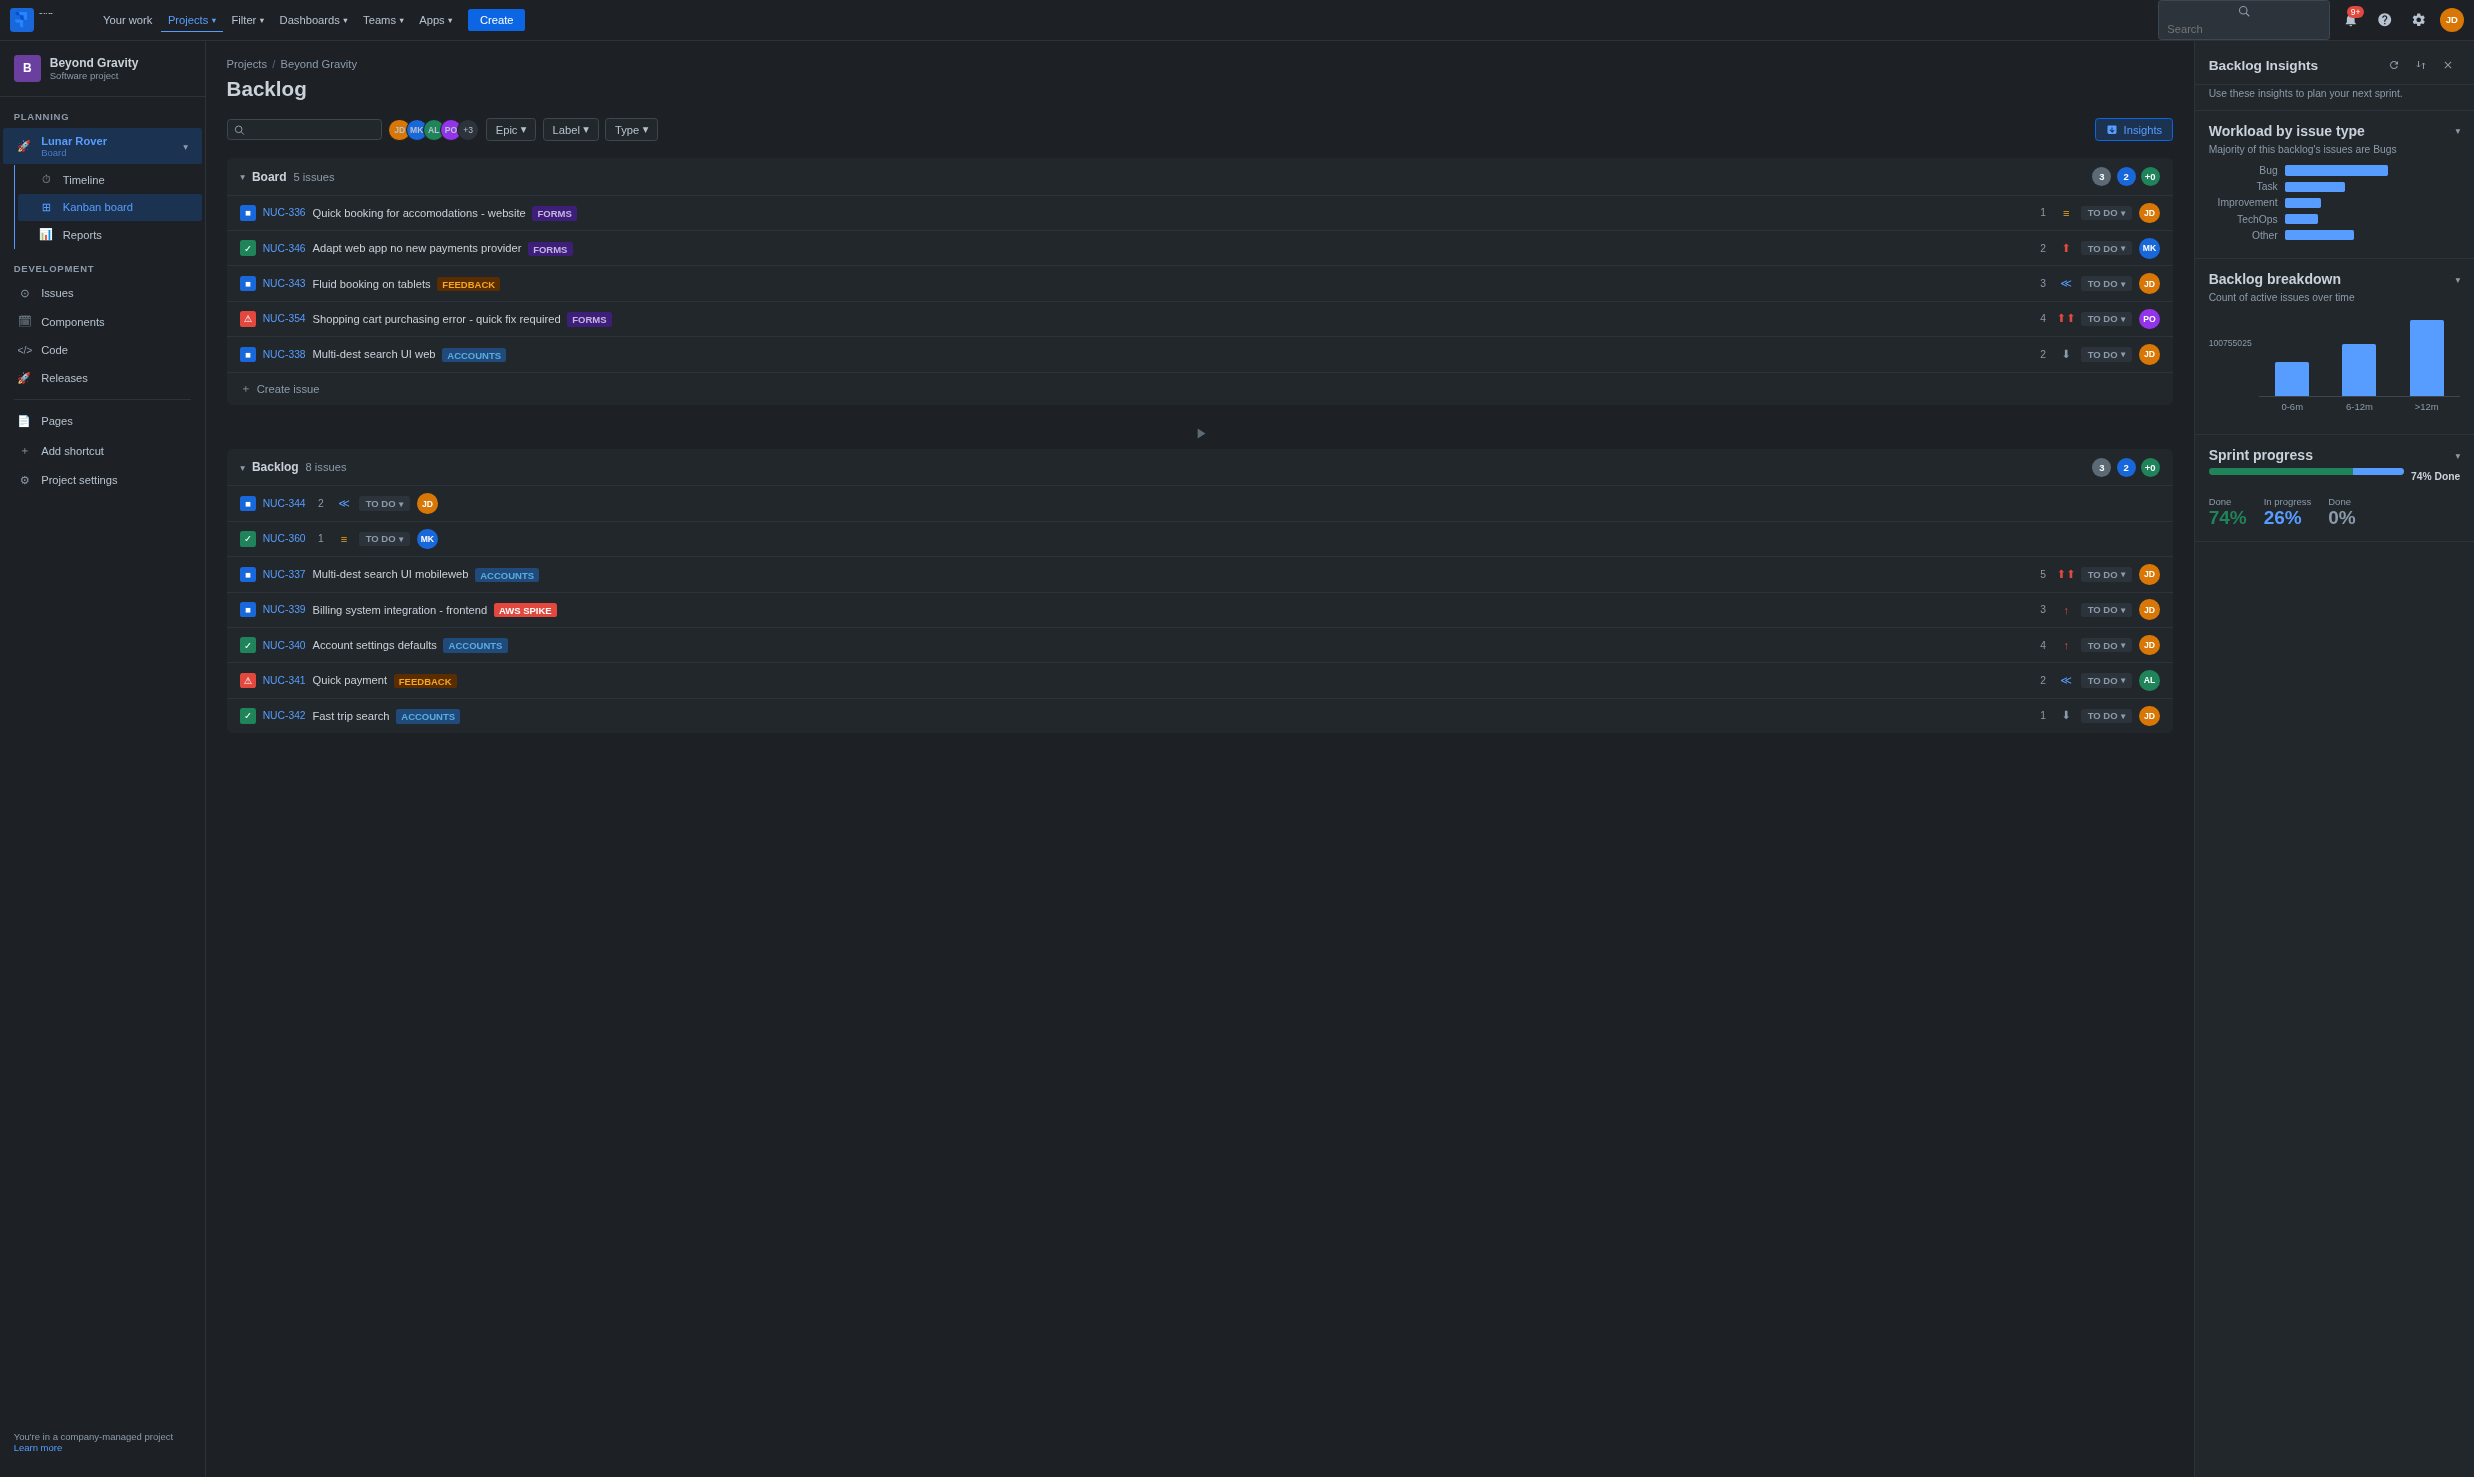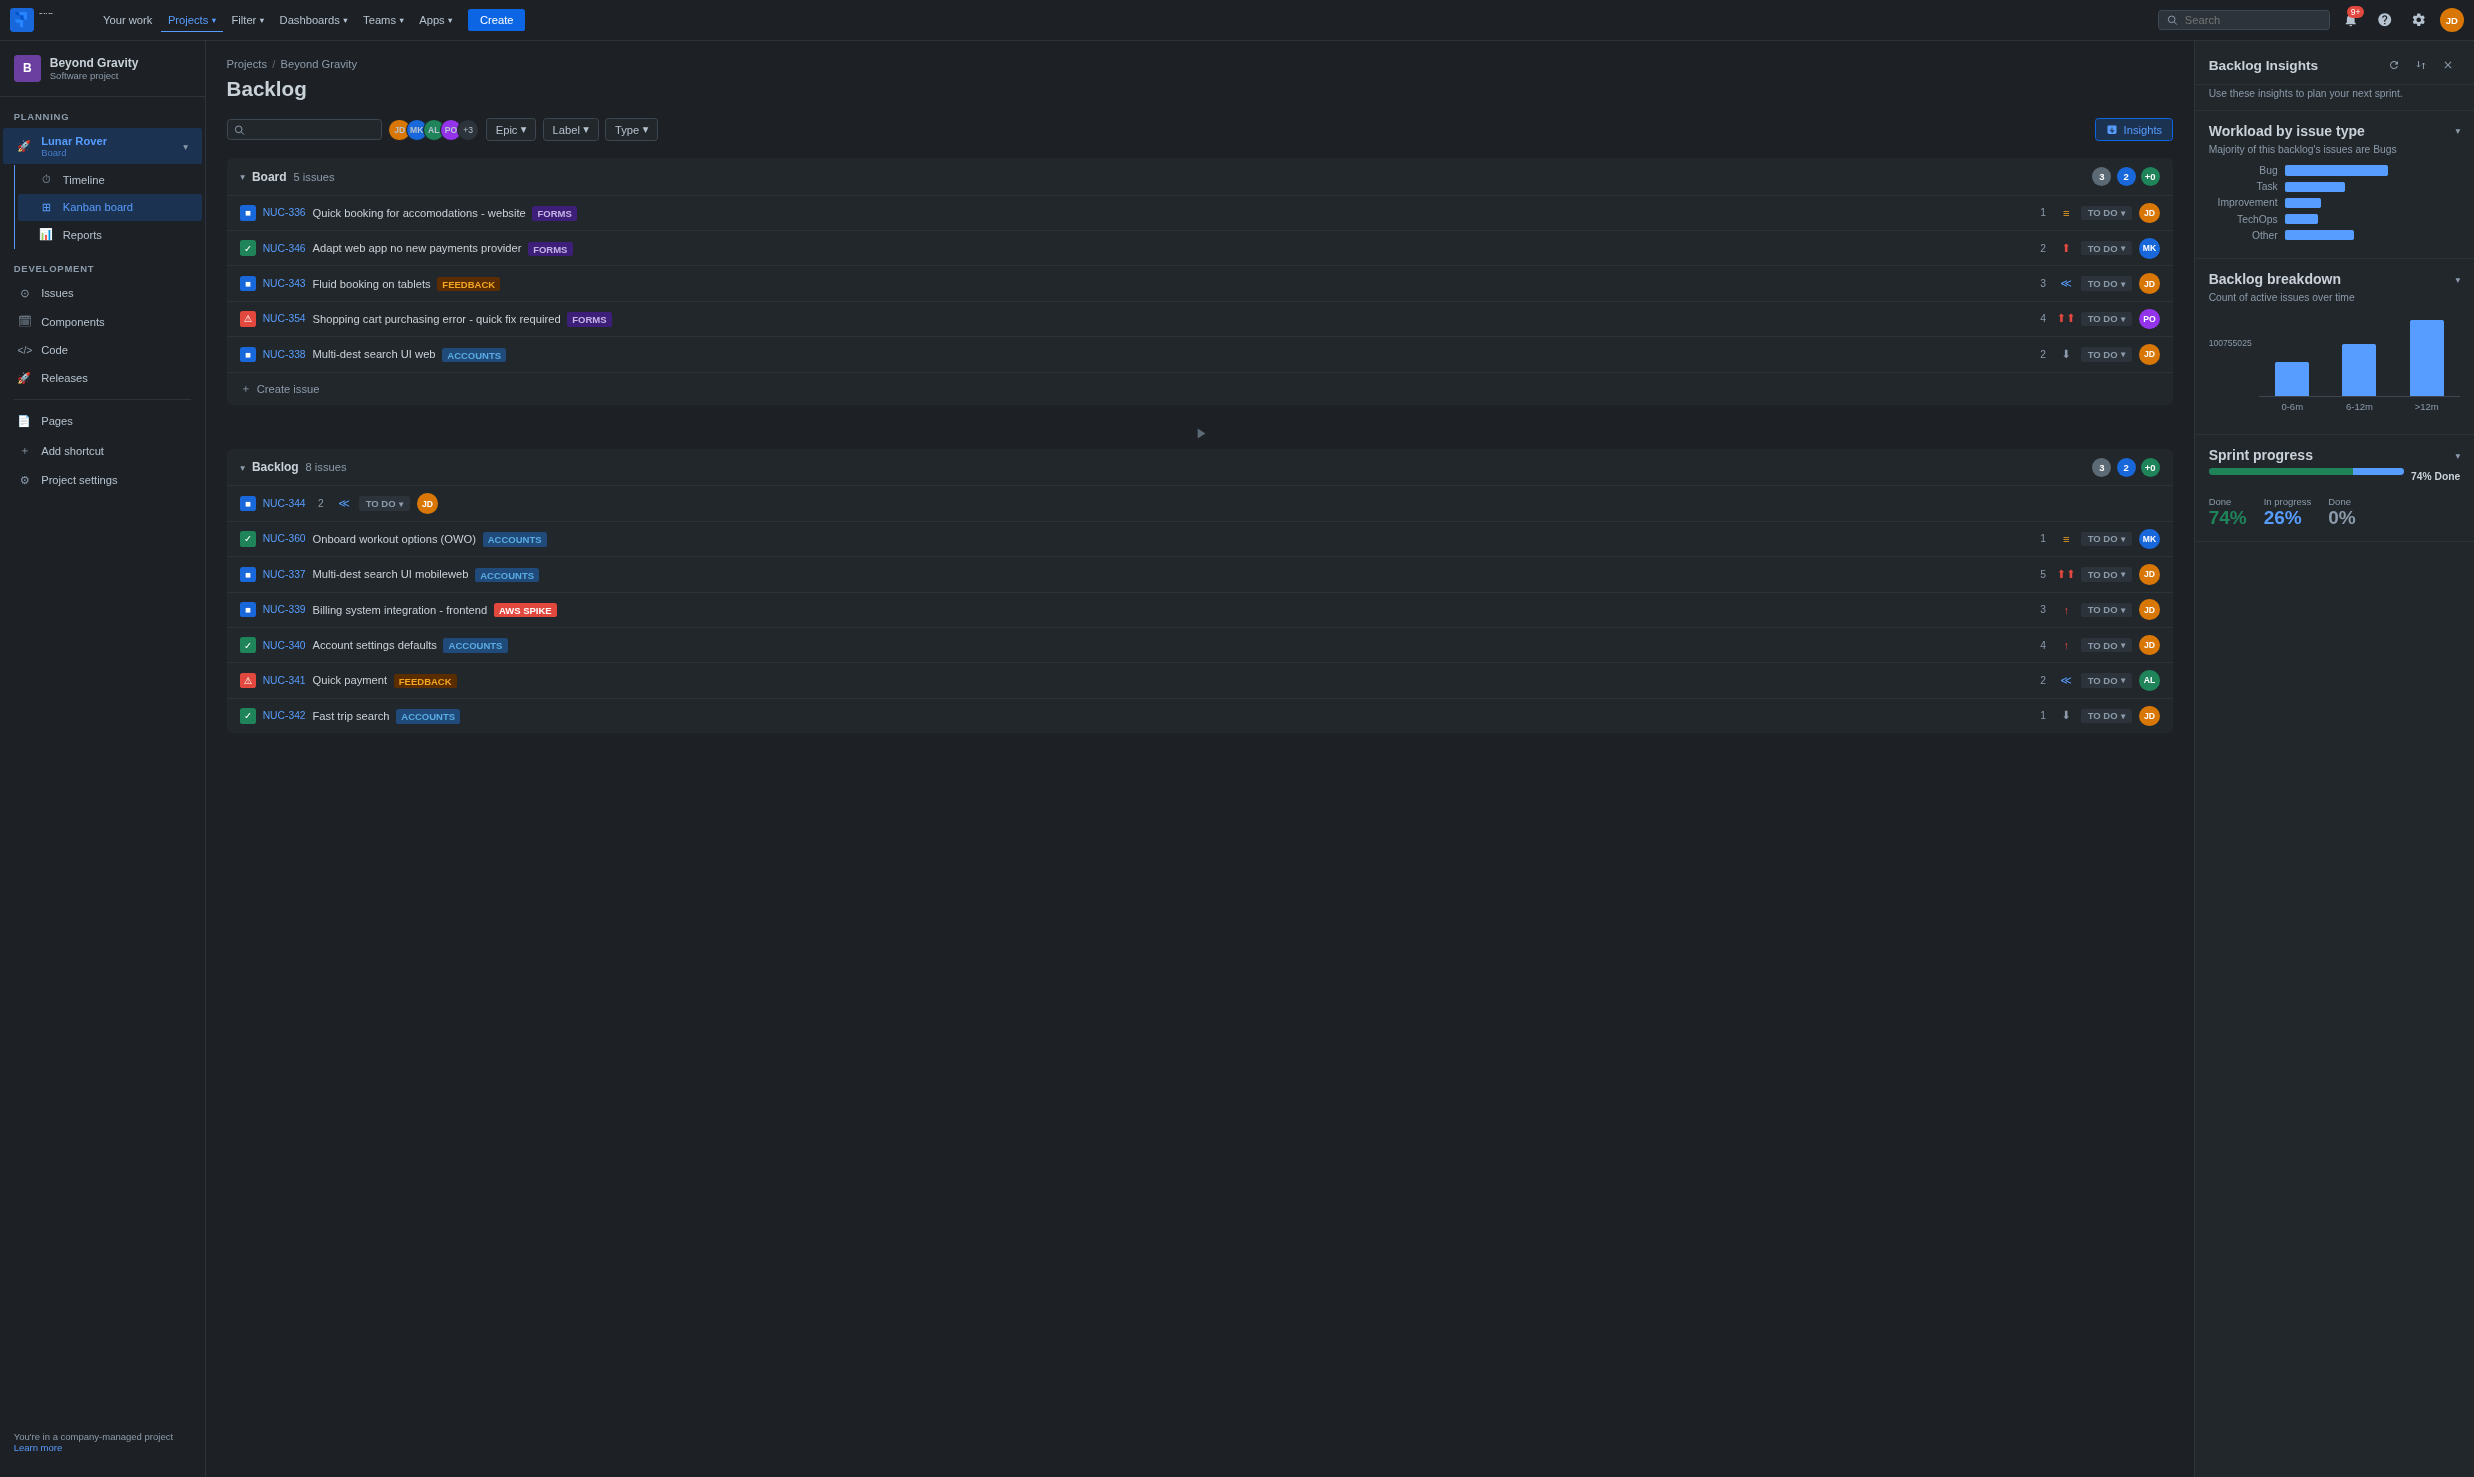--- a/index.html
+++ b/index.html
@@ -11,21 +11,21 @@
       padding: 0 10.3px; border-bottom: 0.9px solid #2c333a; position: fixed; top: 0; left: 0; right: 0; z-index: 100;
     }
     .jira-logo { display: flex; align-items: center; gap: 5.2px; margin-right: 13.7px; }
     .jira-logo-icon { width: 24px; height: 24px; background: #1868db; border-radius: 3.4px; display: flex; align-items: center; justify-content: center; }
     .nav-links { display: flex; align-items: center; gap: 1.7px; flex: 1; }
     .nav-link { color: #b6c2cf; padding: 5.2px 6.9px; border-radius: 2.6px; cursor: pointer; font-size: 11.2px; display: flex; align-items: center; gap: 3.4px; }
     .nav-link.active { color: #579dff; border-bottom: 1.7px solid #579dff; border-radius: 0; }
     .nav-link .chevron { font-size: 8.6px; }
     .create-btn { background: #0c66e4; color: white; border: none; padding: 5.2px 12px; border-radius: 2.6px; cursor: pointer; font-size: 11.2px; font-weight: 500; margin-left: 6.9px; }
     .topnav-right { display: flex; align-items: center; gap: 6.9px; margin-left: auto; }
-    .search-box { display: flex; align-items: center; background: #2c333a; border: 0.9px solid #3d4752; border-radius: 3.4px; padding: 3.4px 8.6px; gap: 6.9px; width: 172px; }
+    .search-box { display: flex; align-items: center; background: #2c333a; border: 0.9px solid #3d4752; border-radius: 3.4px; padding: 3.4px 8.6px; gap: 6.9px; width: 172px; flex-direction: column; }
     .search-box input { background: transparent; border: none; outline: none; color: #b6c2cf; font-size: 11.2px; width: 100%; }
     .icon-btn { width: 27.5px; height: 27.5px; display: flex; align-items: center; justify-content: center; cursor: pointer; border-radius: 50%; color: #b6c2cf; position: relative; }
     .badge { position: absolute; top: 0; right: 0; background: #e2483d; color: white; border-radius: 8.6px; font-size: 8.6px; padding: 0.9px 3.4px; min-width: 13.7px; text-align: center; }
     .avatar { width: 24px; height: 24px; border-radius: 50%; background: #d97706; display: flex; align-items: center; justify-content: center; color: white; font-size: 9.5px; font-weight: bold; cursor: pointer; }
 
     
     .app-layout { display: flex; margin-top: 41px; height: calc(100vh - 41px); }
 
     
     .sidebar { width: 206px; background: #1d2125; border-right: 0.9px solid #2c333a; display: flex; flex-direction: column; overflow-y: auto; flex-shrink: 0; padding-bottom: 13.7px; }
@@ -428,21 +428,20 @@
           <div class="priority-icon" style="color:#579dff;">≪</div>
           <div class="status-badge status-todo">
               <span>TO DO</span>
               <span class="status-chevron">▾</span>
             </div>
           <div class="issue-avatar" style="background:#d97706;">JD</div>
         </div>
         <div class="issue-row">
           <div class="issue-type-icon issue-type-task">✓</div>
           <span class="issue-key">NUC-360</span>
-          <span class="issue-summary">Onboard workout options (OWO) <span class="issue-label label-accounts">ACCOUNTS</span></span>
           <span class="issue-num">1</span>
           <div class="priority-icon" style="color:#f5a623;">≡</div>
           <div class="status-badge status-todo">
               <span>TO DO</span>
               <span class="status-chevron">▾</span>
             </div>
           <div class="issue-avatar" style="background:#1868db;">MK</div>
         </div>
         <div class="issue-row">
           <div class="issue-type-icon issue-type-story">■</div>

